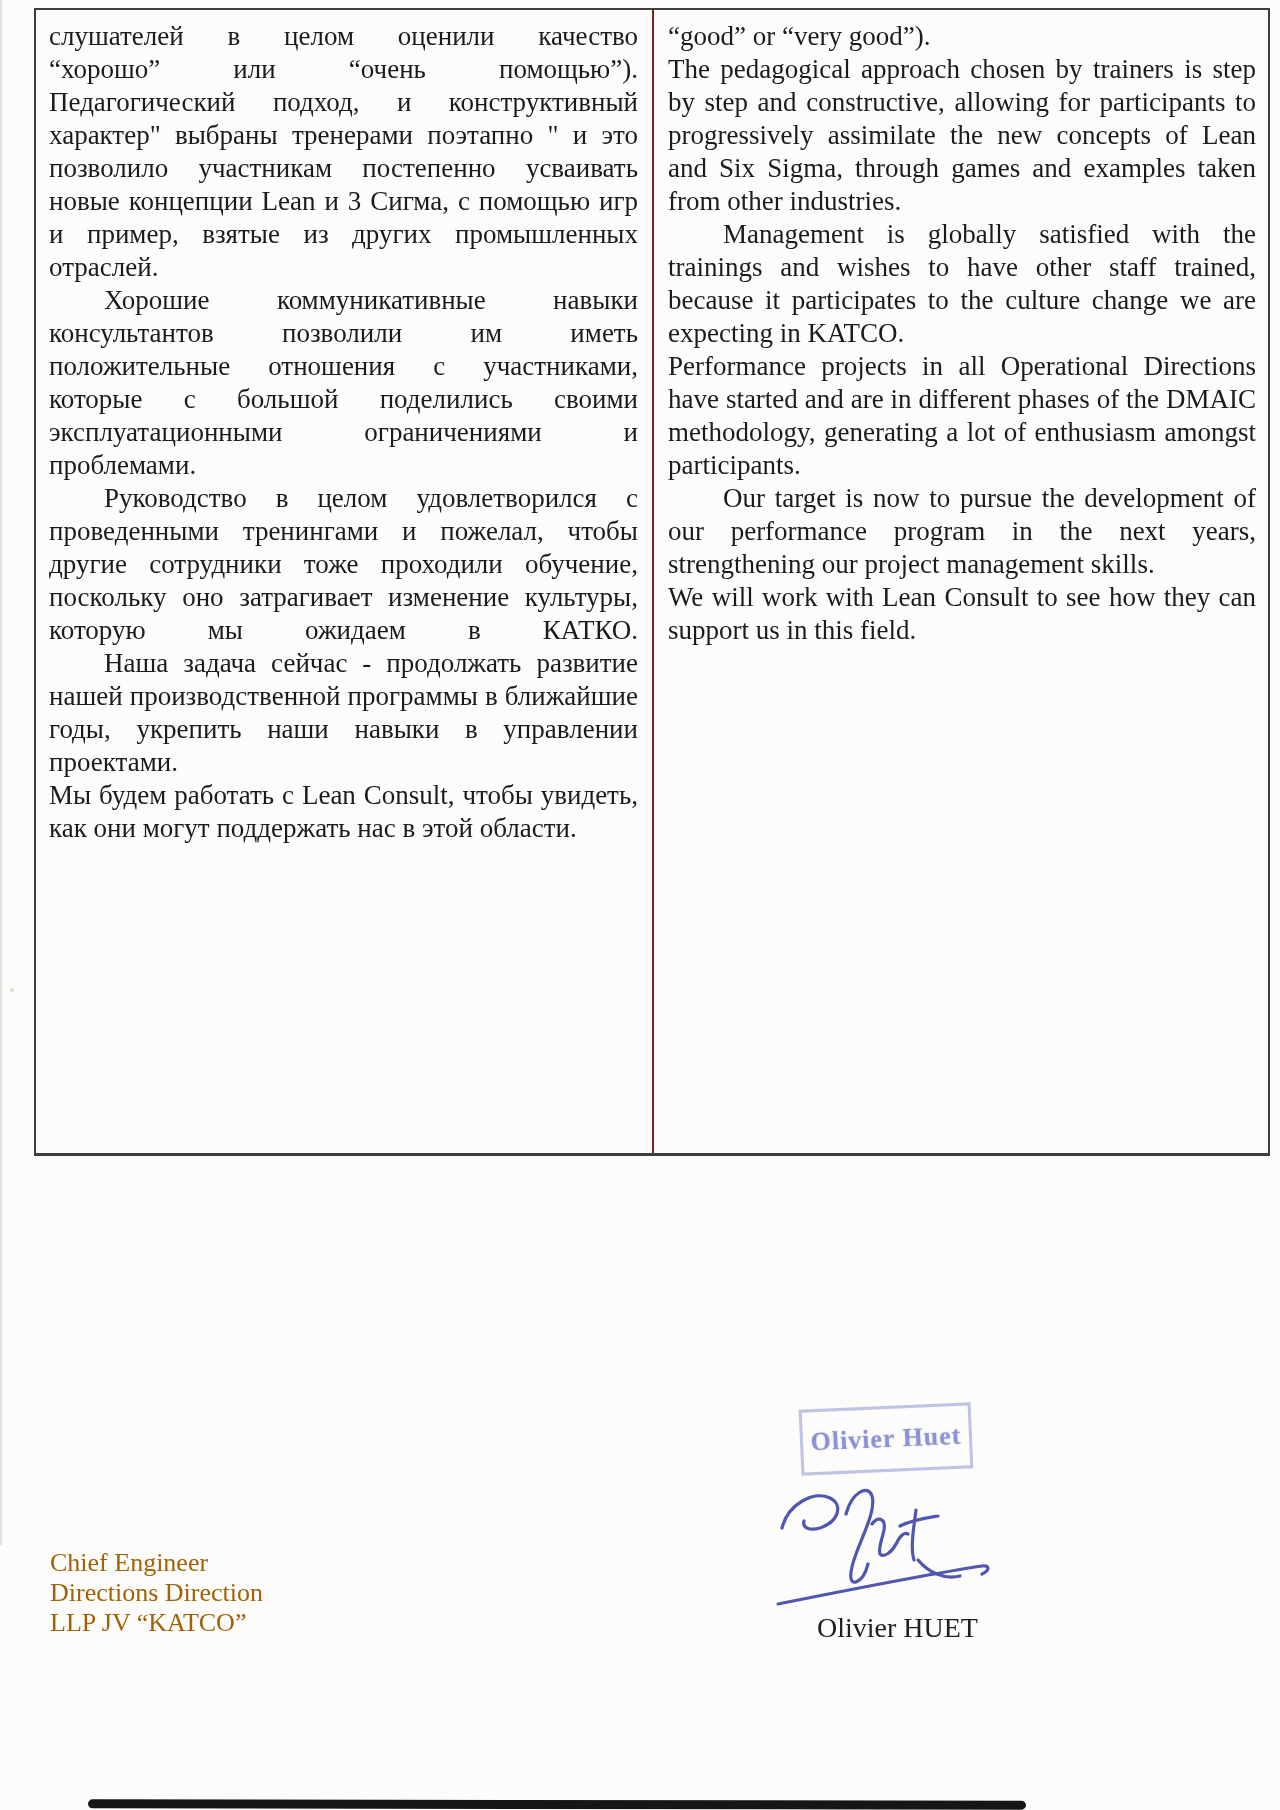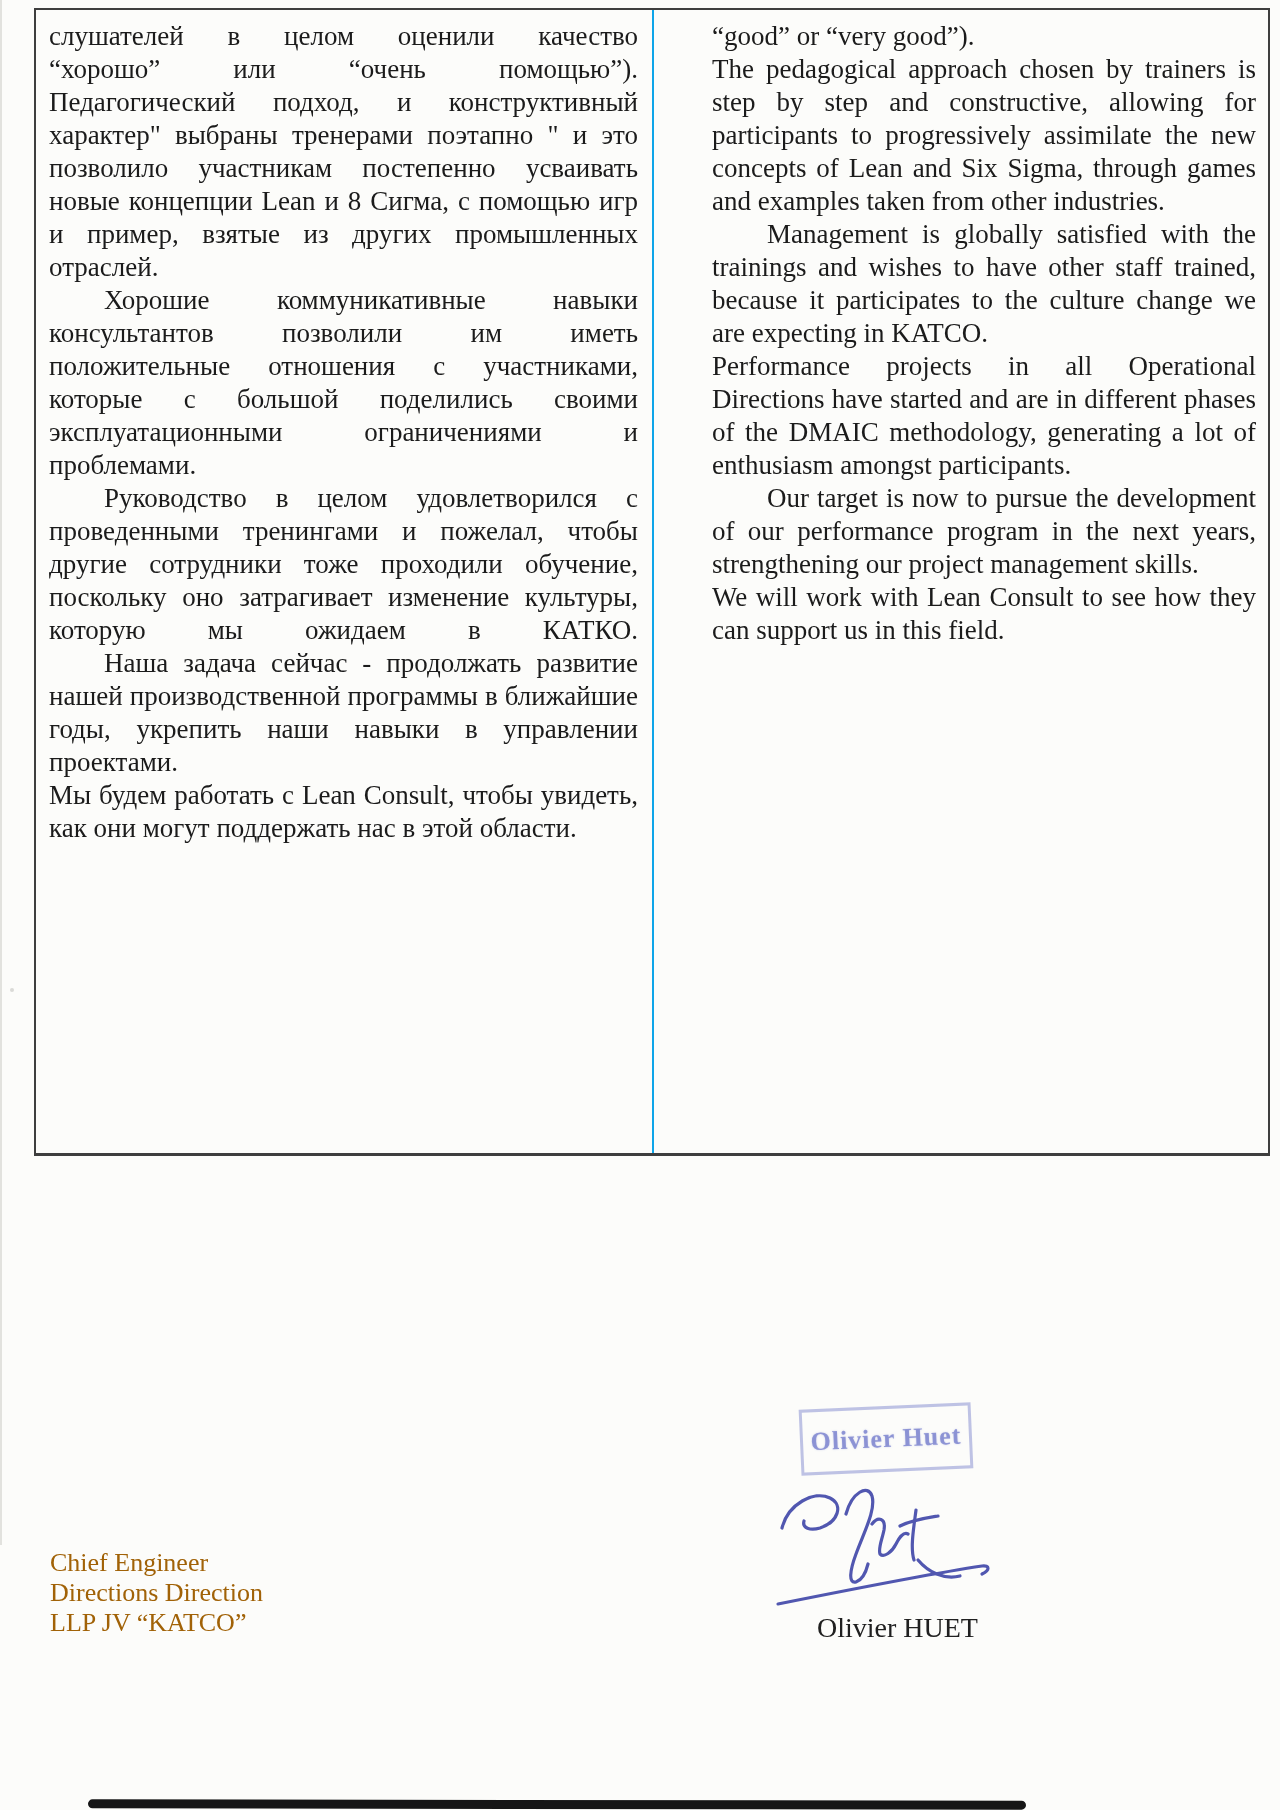--- a/index.html
+++ b/index.html
@@ -9,22 +9,22 @@
     font-family:"Liberation Serif","DejaVu Serif",serif; color:#1b1b1b;
   }
   .page-edge { position:absolute; left:0; top:0; width:2px; height:1545px; background:#e2e2de; }
 
   .doc-table {
     position:absolute; left:34px; top:8px; width:1236px; height:1148px;
     border:2px solid #3e3e3e; border-bottom-width:3px; box-sizing:border-box;
     display:flex; background:transparent;
   }
   .cell { box-sizing:border-box; font-size:27px; line-height:33px; }
-  .cell.left  { width:618px; border-right:2px solid #0ea5e9; padding:10px 14px 0 13px; }
-  .cell.right { flex:1; padding:10px 12px 0 14px;margin-left:44px; }
+  .cell.left  { width:618px; border-right:2px solid #7f1d1d; padding:10px 14px 0 13px; }
+  .cell.right { flex:1; padding:10px 12px 0 14px; }
 
   .cell p { margin:0; text-align:justify; }
   .spread    { text-align:justify; text-align-last:justify; }
   .leftalign { text-align:left; text-align-last:left; }
   .indent    { text-indent:55px; }
   .g29{margin-top:29px} .g32{margin-top:32px} .g34{margin-top:34px} .g35{margin-top:35px}
   .g55{margin-top:55px} .g60{margin-top:60px} .g96{margin-top:96px} .g98{margin-top:98px}
 
   .sig-titles { position:absolute; left:50px; top:1548px; font-size:26px; line-height:30px; color:#a16207; }
   .sig-titles div { white-space:nowrap; }
@@ -51,21 +51,21 @@
 <body>
 
 <div class="page">
   <div class="page-edge"></div>
 
   <div class="doc-table">
 
     <div class="cell left">
       <p class="spread">слушателей в целом оценили качество</p>
       <p class="spread">“хорошо” или “очень помощью”).</p>
-      <p class="g32">Педагогический подход, и конструктивный характер" выбраны тренерами поэтапно " и это позволило участникам постепенно усваивать новые концепции Lean и 8 Сигма, с помощью игр и пример, взятые из других промышленных отраслей.</p>
+      <p class="g32">Педагогический подход, и конструктивный характер" выбраны тренерами поэтапно " и это позволило участникам постепенно усваивать новые концепции Lean и 3 Сигма, с помощью игр и пример, взятые из других промышленных отраслей.</p>
       <p class="g29 indent">Хорошие коммуникативные навыки консультантов позволили им иметь положительные отношения с участниками, которые с большой поделились своими эксплуатационными ограничениями и проблемами.</p>
       <p class="g35 indent spread">Руководство в целом удовлетворился с проведенными тренингами и пожелал, чтобы другие сотрудники тоже проходили обучение, поскольку оно затрагивает изменение культуры, которую мы ожидаем в КАТКО.</p>
       <p class="g55 indent leftalign">Наша задача сейчас -  продолжать развитие нашей производственной программы в ближайшие годы, укрепить наши навыки в управлении проектами.</p>
       <p class="leftalign">Мы будем работать с Lean Consult,  чтобы увидеть, как они могут поддержать нас в этой области.</p>
     </div>
 
     <div class="cell right">
       <p class="leftalign">“good” or “very good”).</p>
       <p class="g34">The pedagogical approach chosen by trainers is step by step and constructive, allowing for participants to progressively assimilate the new concepts of Lean and Six Sigma, through games and examples taken from other industries.</p>
       <p class="g98 indent">Management is globally satisfied with the trainings and wishes to have other staff trained, because it participates to the culture change we are expecting in KATCO.</p>

